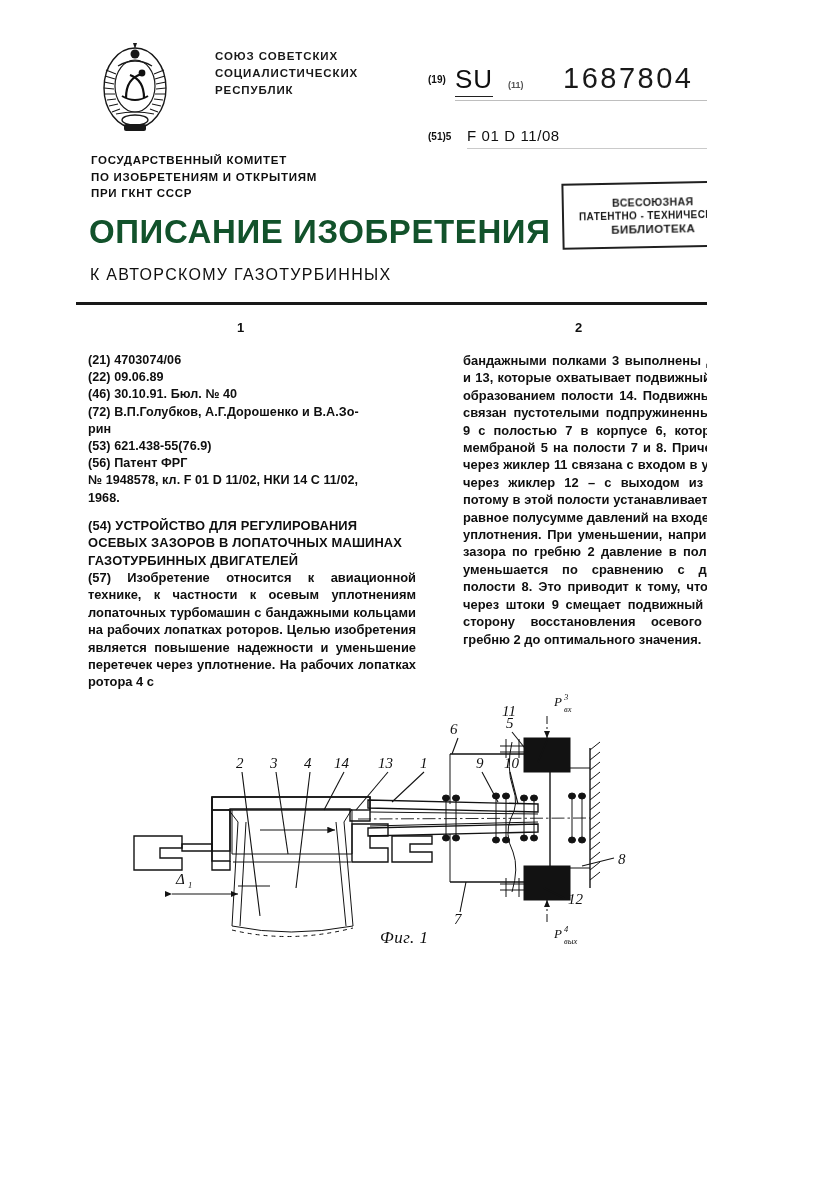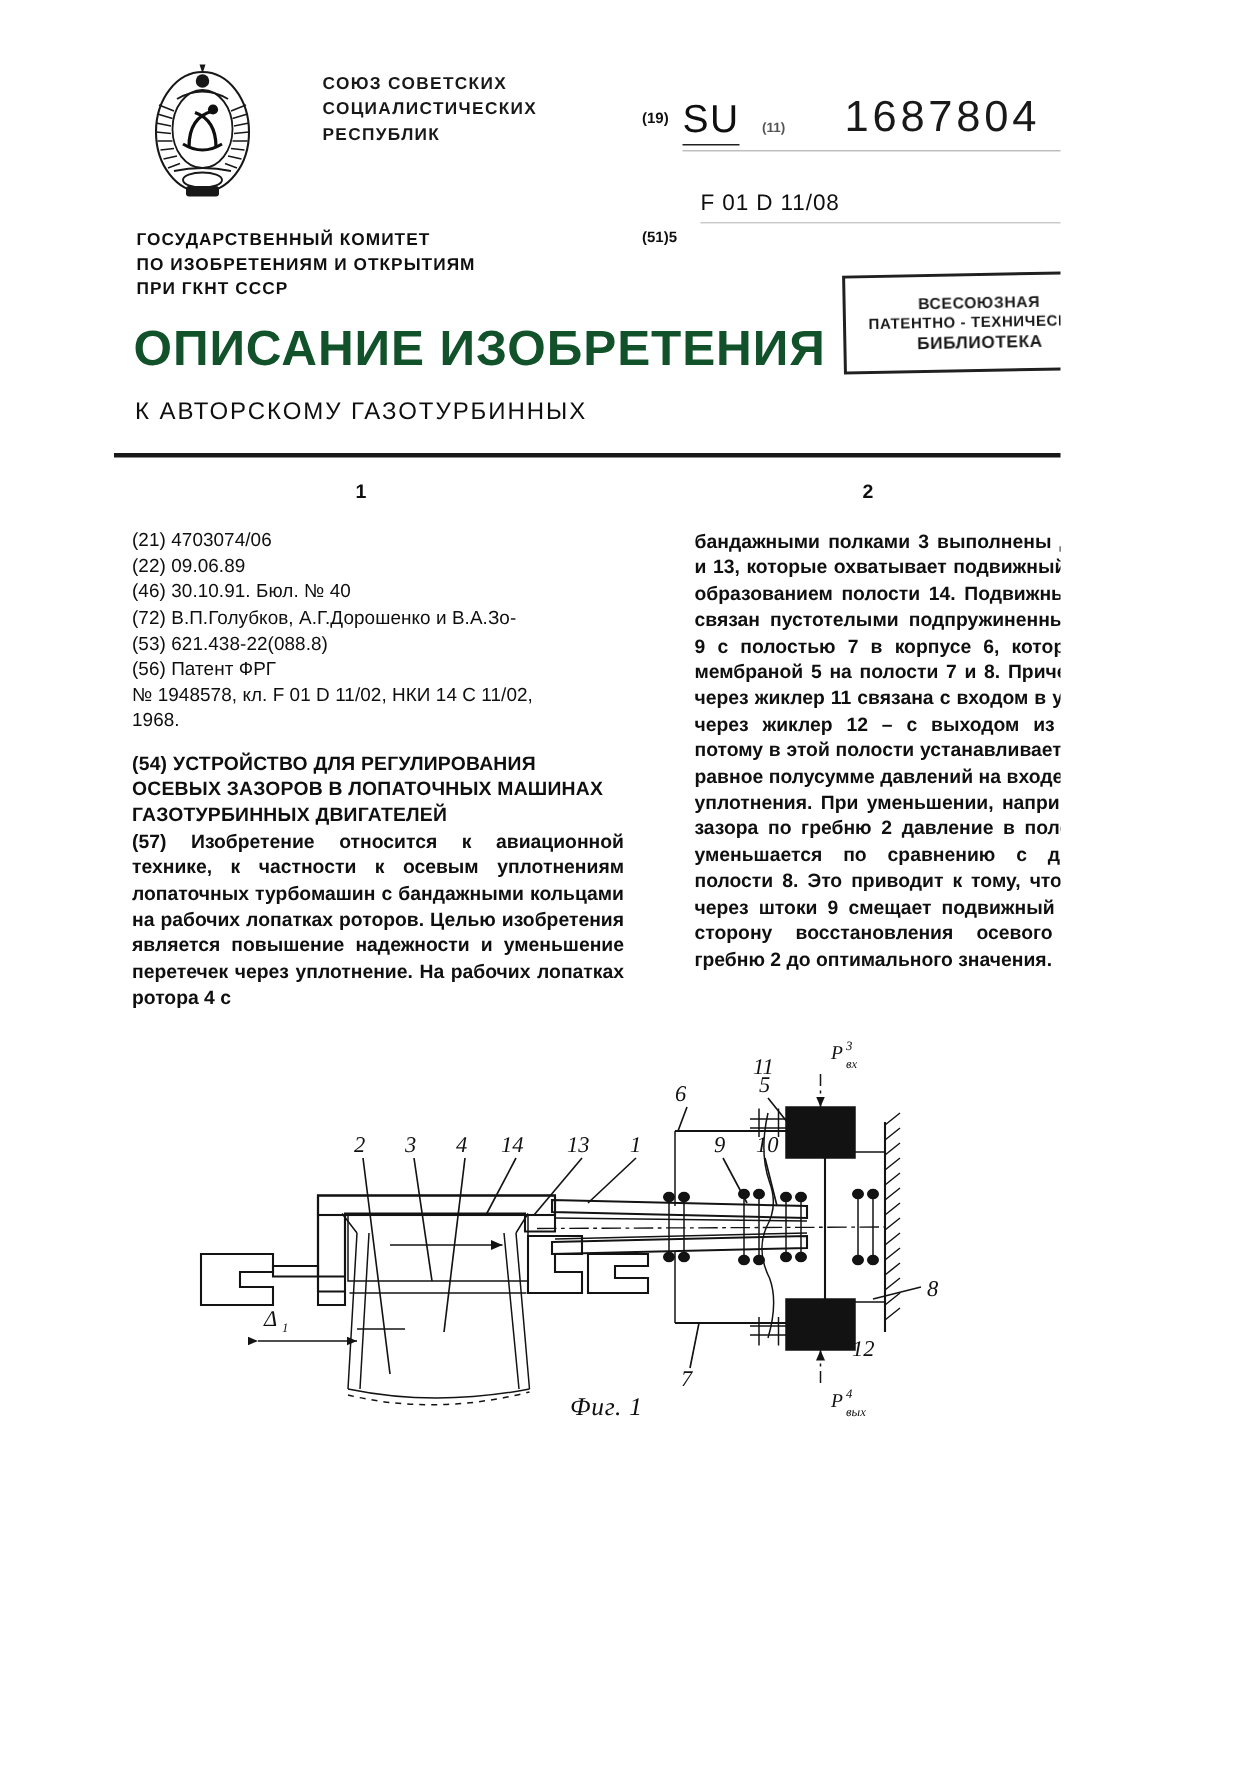--- a/index.html
+++ b/index.html
@@ -89,21 +89,20 @@
     height: 1px;
     background: #bdbdbd;
   }
 
   .code51 {
     position: absolute;
     left: 428px;
     top: 131px;
     font-size: 10px;
     font-weight: 700;
-    margin-top: 22px;
   }
   .ipc {
     position: absolute;
     left: 467px;
     top: 127px;
     font-size: 15px;
     letter-spacing: 0.6px;
   }
   .headrule2 {
     position: absolute;
@@ -199,20 +198,21 @@
     line-height: 17.2px;
     color: #111;
   }
   .col.left  { left: 88px; }
   .col.right { left: 434px; margin-left: 29px; }
 
   .biblio p {
     margin: 0;
     white-space: nowrap;
     letter-spacing: 0.05px;
+    font-weight: bold;
   }
 
   .title54 {
     margin: 10px 0 0 0;
     font-weight: 700;
     font-size: 12.9px;
     line-height: 17.4px;
     letter-spacing: 0.15px;
   }
   .abstract {
@@ -366,21 +366,22 @@
 
   <div class="colnum c1">1</div>
   <div class="colnum c2">2</div>
 
   <div class="col left">
     <div class="biblio">
       <p>(21) 4703074/06</p>
       <p>(22) 09.06.89</p>
       <p>(46) 30.10.91. Бюл. № 40</p>
       <p>(72) В.П.Голубков, А.Г.Дорошенко и В.А.Зо-</p>
-      <p>(53) 621.438-22(088.8)</p>
+      <p>рин</p>
+      <p>(53) 621.438-55(76.9)</p>
       <p>(56) Патент ФРГ</p>
       <p>№ 1948578, кл. F 01 D 11/02, НКИ 14 С 11/02,</p>
       <p>1968.</p>
     </div>
     <p class="title54">(54) УСТРОЙСТВО ДЛЯ РЕГУЛИРОВАНИЯ ОСЕВЫХ ЗАЗОРОВ В ЛОПАТОЧНЫХ МАШИНАХ ГАЗОТУРБИННЫХ ДВИГАТЕЛЕЙ</p>
     <p class="abstract">(57) Изобретение относится к авиационной технике, к частности к осевым уплотнениям лопаточных турбомашин с бандажными кольцами на рабочих лопатках роторов. Целью изобретения является повышение надежности и уменьшение перетечек через уплотнение. На рабочих лопатках ротора 4 с</p>
   </div>
 
   <div class="col right rightbody">
     <p>бандажными полками 3 выполнены два гребня 2 и 13, которые охватывает подвижный элемент 1 с образованием полости 14. Подвижный элемент 1 связан пустотелыми подпружиненными штоками 9 с полостью 7 в корпусе 6, который поделен мембраной 5 на полости 7 и 8. Причем полость 8 через жиклер 11 связана с входом в уплотнение, а через жиклер 12 – с выходом из уплотнения, потому в этой полости устанавливается давление, равное полусумме давлений на входе и выходе из уплотнения. При уменьшении, например, осевого зазора по гребню 2 давление в полостях 14 и 7 уменьшается по сравнению с давлением в полости 8. Это приводит к тому, что мембрана 5 через штоки 9 смещает подвижный элемент 1 в сторону восстановления осевого зазора по гребню 2 до оптимального значения.</p>

